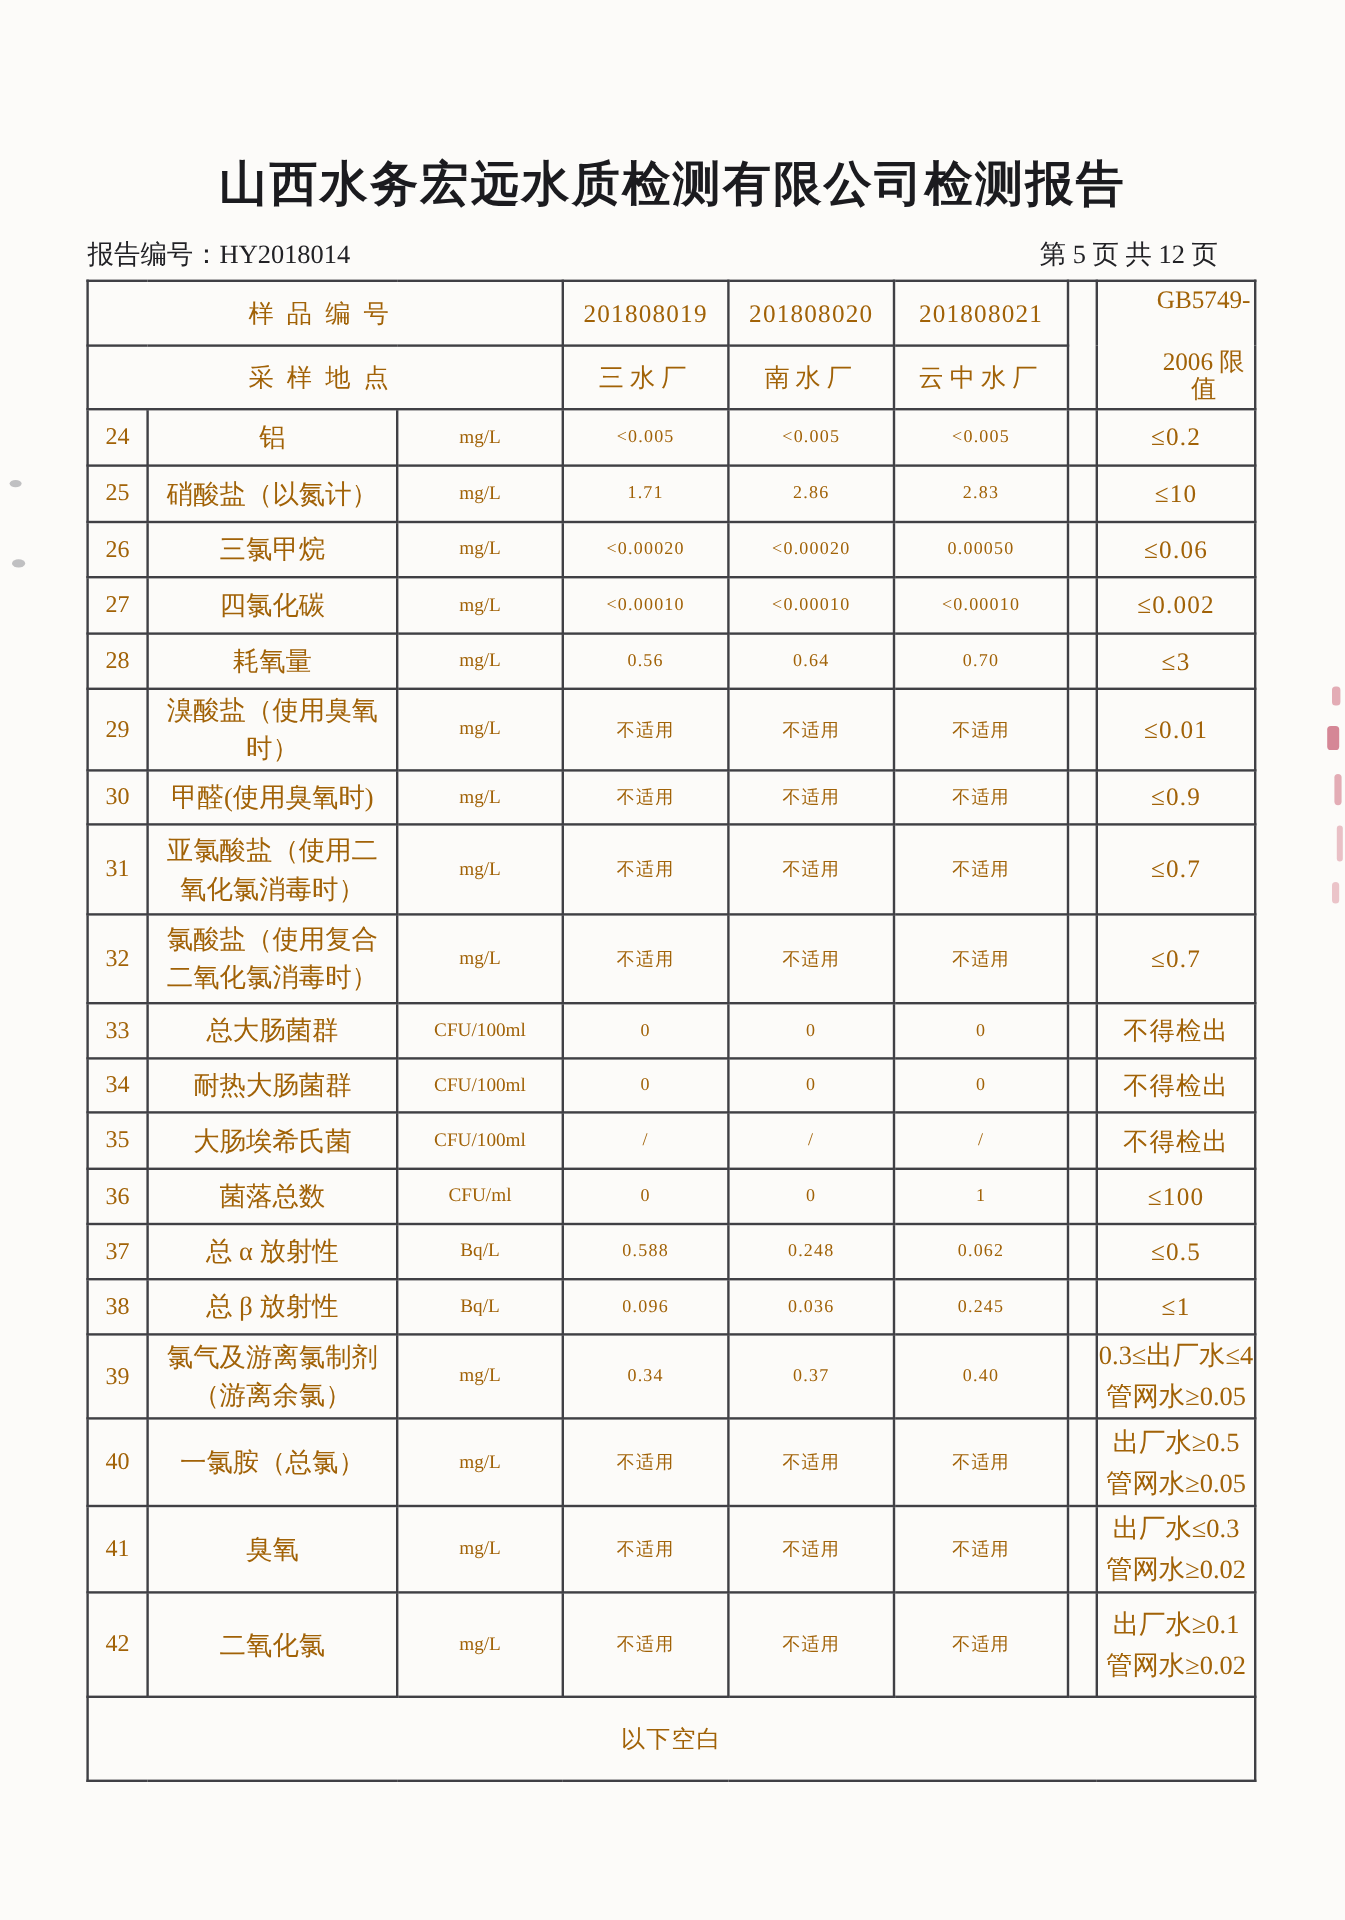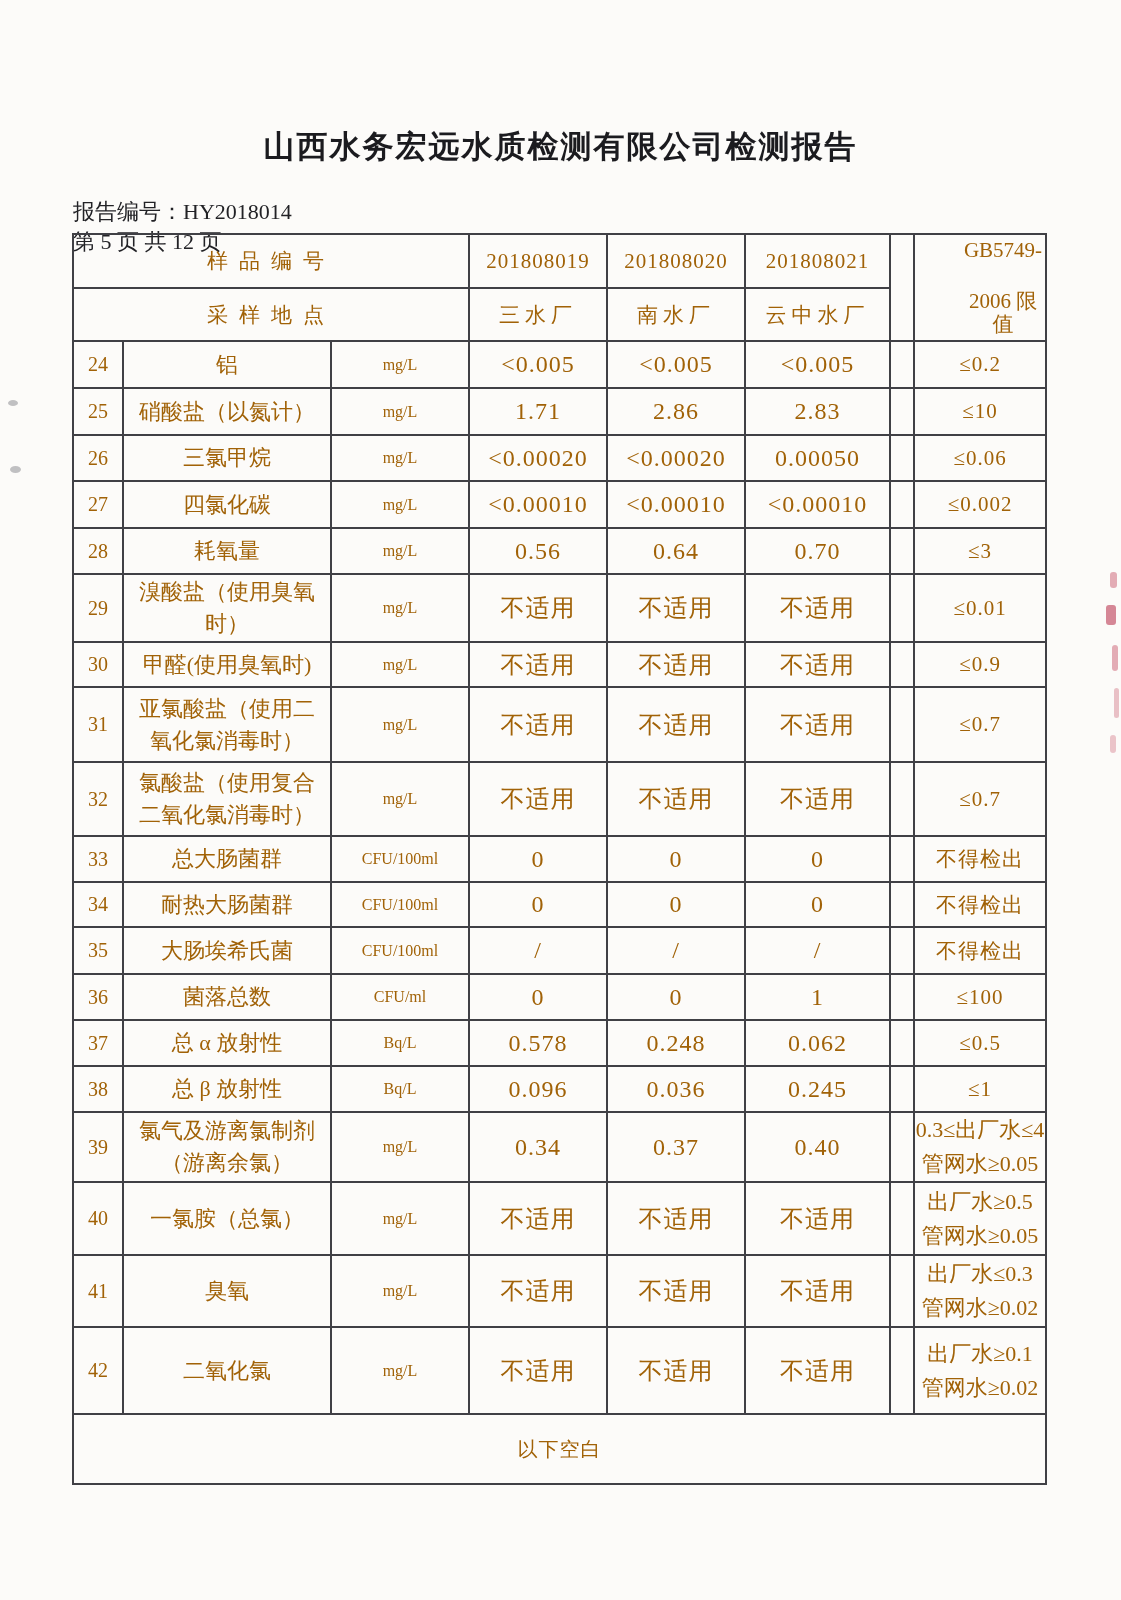--- a/index.html
+++ b/index.html
@@ -8,27 +8,27 @@
     width:1121px; height:1600px;
     background:#fcfbf9;
     font-family:"Liberation Serif","DejaVu Serif",serif;
     color:#2a2a2e;
     overflow:hidden;
   }
   .doc-title {
     position:absolute; top:126px; left:0; width:100%;
     text-align:center;
     font-family:"Liberation Sans","DejaVu Sans",sans-serif;
-    font-weight:700; font-size:31px; letter-spacing:2px;
+    font-weight:700; font-size:40px; letter-spacing:2px;
     color:#1b1b1f;
   }
   .meta-row {
     position:absolute; top:197px; left:73px; width:942px;
     display:flex; justify-content:space-between;
-    font-size:22px; color:#222226;flex-direction:column;
+    font-size:22px; color:#222226;
   }
   table.report-table {
     position:absolute; top:233px; left:72px;
     width:973px;
     border-collapse:collapse; table-layout:fixed;
     font-size:21px; color:#a16207;
   }
   table.report-table td {
     border:2px solid #404045;
     text-align:center; vertical-align:middle;
@@ -38,21 +38,21 @@
   .rh45{height:45px}.rh46{height:46px}.rh47{height:47px}
   .rh53{height:53px}.rh54{height:54px}
   .rh67{height:75px}.rh68{height:68px}.rh70{height:70px}
   .rh72{height:72px}.rh73{height:73px}.rh74{height:74px}.rh87{height:87px}
   .c-no   { font-size:20px; }
   .c-name {
     text-align:left; padding-left:13px; font-size:22px;
     white-space:pre-line; line-height:1.45;
   }
   .c-unit { font-size:16px; }
-  .c-val  { font-size:24px; letter-spacing:1px;font-family:Liberation Serif, serif; }
+  .c-val  { font-size:15px; letter-spacing:1px;font-family:Liberation Serif, serif; }
   .c-gap  { border-top:none; border-bottom:none; }
   .c-limit{ font-size:21px; white-space:pre-line; letter-spacing:1px;font-family:Liberation Serif, serif; }
   .limit-sm { font-size:22px; line-height:1.55; letter-spacing:0; }
   .h-label { letter-spacing:11px; padding-left:11px; }
   .h-sample{ font-size:21px; letter-spacing:1px; }
   .h-loc   { letter-spacing:5px; padding-left:5px; }
   .h-limit div { line-height:1.1;margin-left:46px; }
   .h-limit div + div { margin-top:28px; }
   .c-blank {
     text-align:left; vertical-align:top;
@@ -232,21 +232,21 @@
       <td class="c-val">0</td>
       <td class="c-val">0</td>
       <td class="c-val">1</td>
       <td class="c-gap"></td>
       <td class="c-limit">≤100</td>
     </tr>
     <tr class="rh46">
       <td class="c-no">37</td>
       <td class="c-name">总 α 放射性</td>
       <td class="c-unit">Bq/L</td>
-      <td class="c-val">0.578</td>
+      <td class="c-val">0.588</td>
       <td class="c-val">0.248</td>
       <td class="c-val">0.062</td>
       <td class="c-gap"></td>
       <td class="c-limit">≤0.5</td>
     </tr>
     <tr class="rh46">
       <td class="c-no">38</td>
       <td class="c-name">总 β 放射性</td>
       <td class="c-unit">Bq/L</td>
       <td class="c-val">0.096</td>

